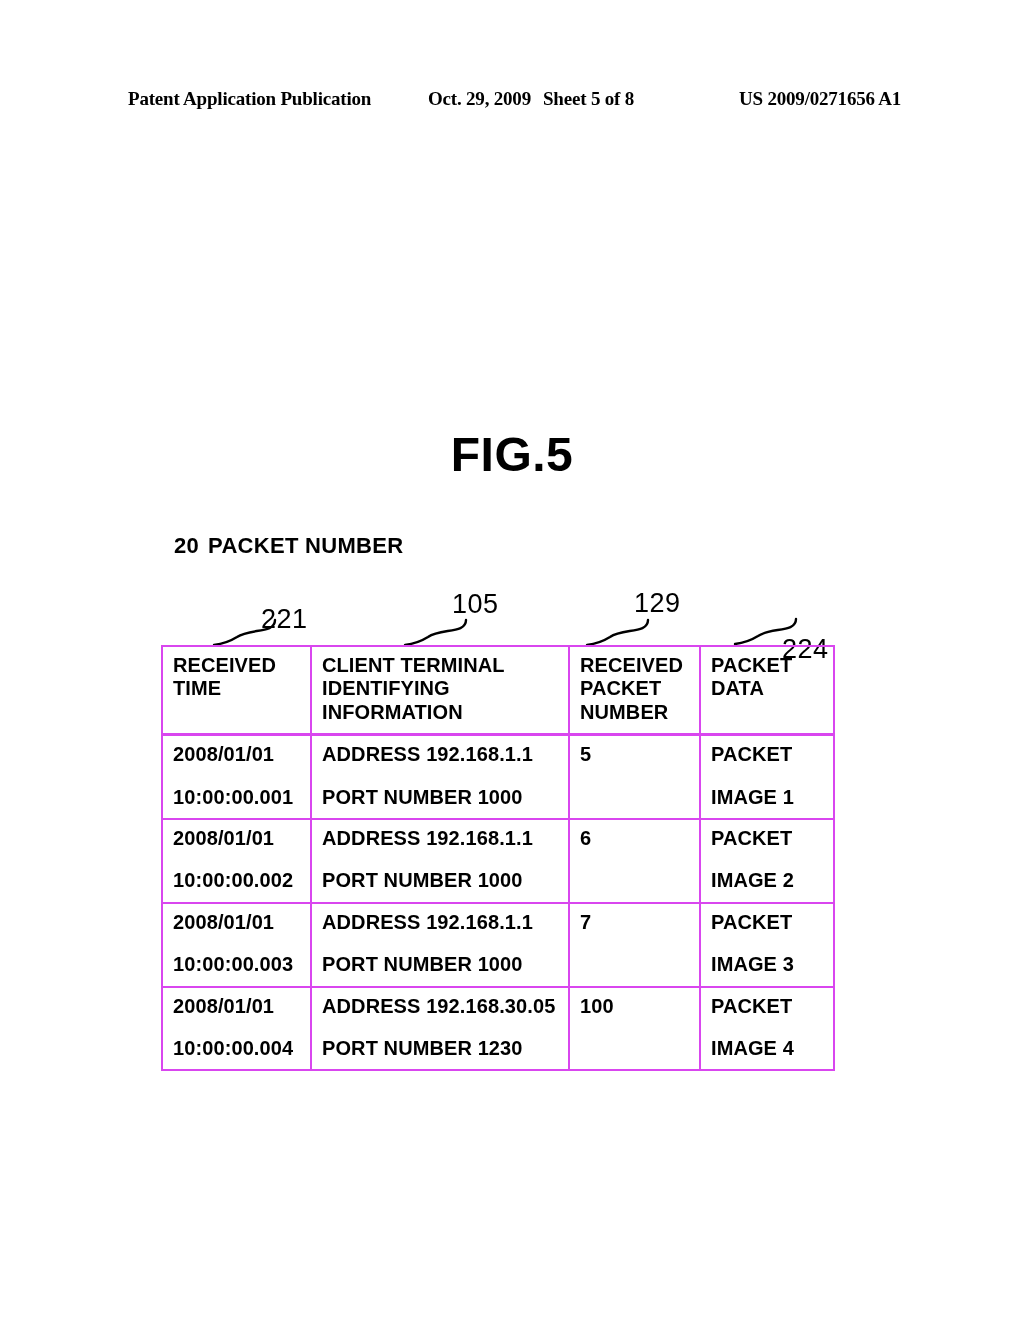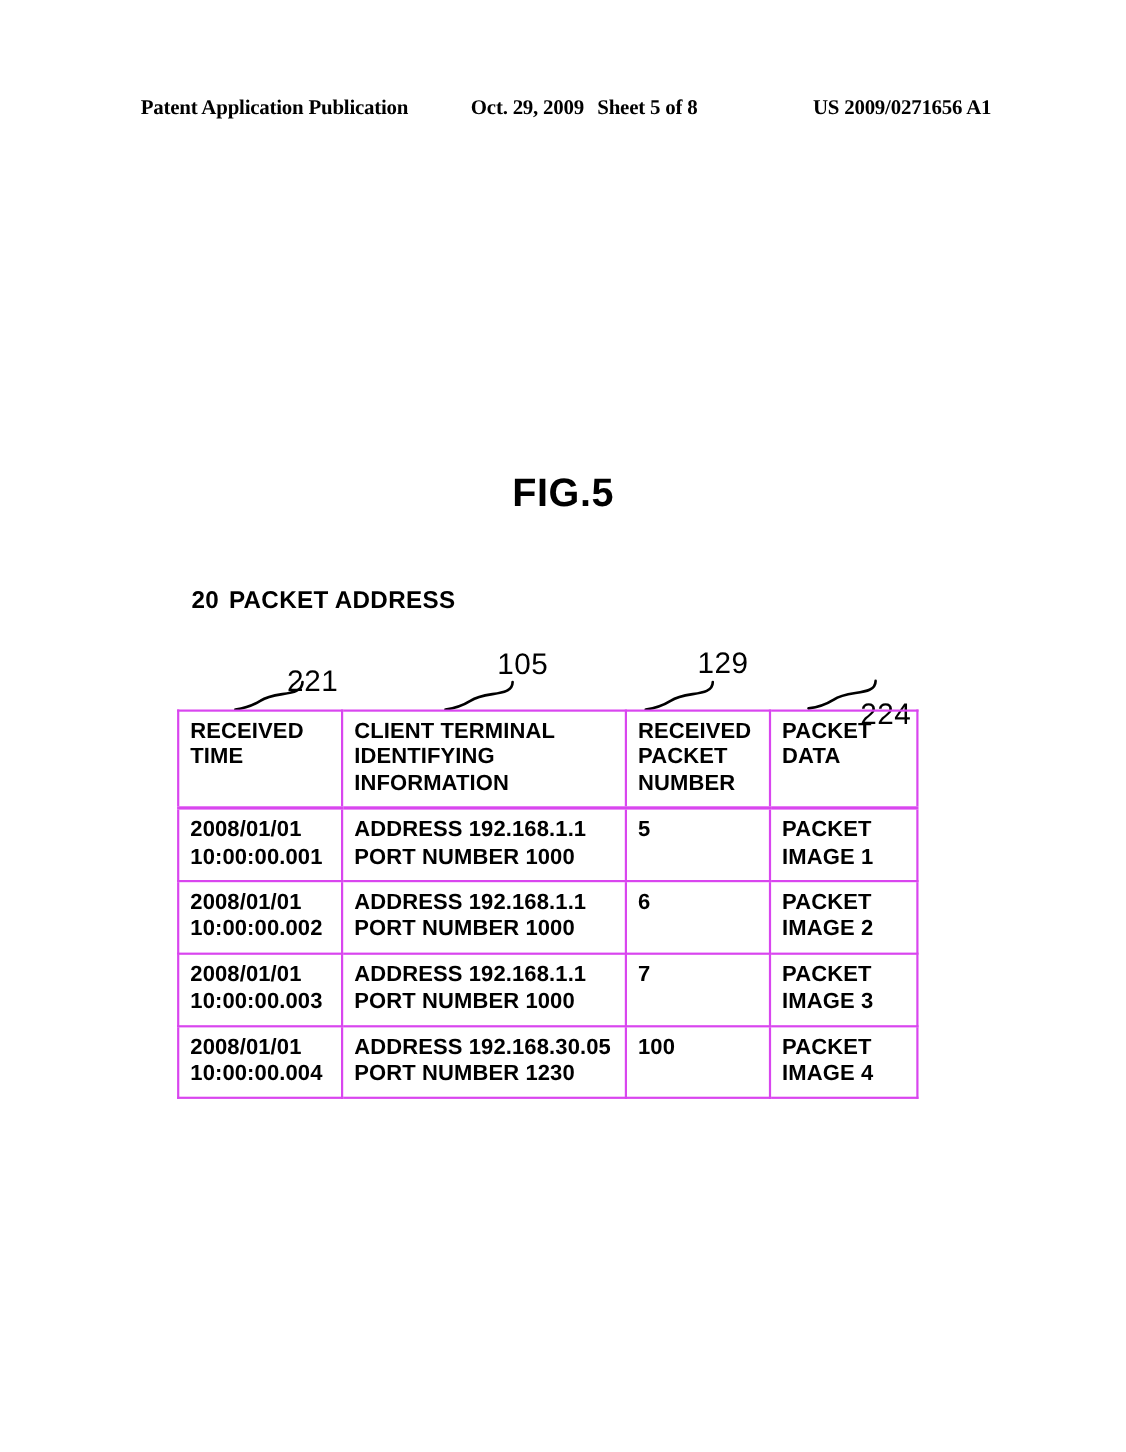--- a/index.html
+++ b/index.html
@@ -37,21 +37,21 @@
 
   
   .fig-title {
     position: absolute;
     left: 0;
     top: 427px;
     width: 1024px;
     text-align: center;
     font-family: "Liberation Sans", sans-serif;
     font-weight: bold;
-    font-size: 36px;
+    font-size: 48px;
     letter-spacing: 0.5px;
   }
 
   
   .buffer-caption {
     position: absolute;
     left: 174px;
     top: 533px;
     font-family: "Liberation Sans", sans-serif;
     font-weight: bold;
@@ -115,36 +115,36 @@
     font-weight: bold;
   }
   .packet-table thead th {
     border-bottom-width: 3px;
     height: 68px;
   }
   .packet-table tbody td {
     height: 45px;
   }
   .cell-line { display: block; white-space: nowrap; }
-  .cell-line.tight { margin-top: 1px; }
+  .cell-line.tight { margin-top: 19px; }
 </style>
 </head>
 <body>
 
 <div class="page-header">
   <span class="ph-seg ph-pub">Patent Application Publication</span>
   <span class="ph-seg ph-date">Oct. 29, 2009</span>
   <span class="ph-seg ph-sheet">Sheet 5 of 8</span>
   <span class="ph-seg ph-num">US 2009/0271656 A1</span>
 </div>
 
 <div class="fig-title">FIG.5</div>
 
 <div class="buffer-caption">
-  <span class="ref-num">20</span><span>PACKET ADDRESS</span>
+  <span class="ref-num">20</span><span>PACKET NUMBER</span>
 </div>
 
 <div class="ref-label ref-221">221</div>
 <div class="ref-label ref-222">105</div>
 <div class="ref-label ref-223">129</div>
 <div class="ref-label ref-224">224</div>
 
 <svg class="leader-svg" viewBox="0 0 1024 70">
   <g fill="none" stroke="#000000" stroke-width="2.4" stroke-linecap="round">
     <path d="M 275 40 C 275 54, 250 48, 237 57 C 229 62, 222 64, 214 65"></path>

